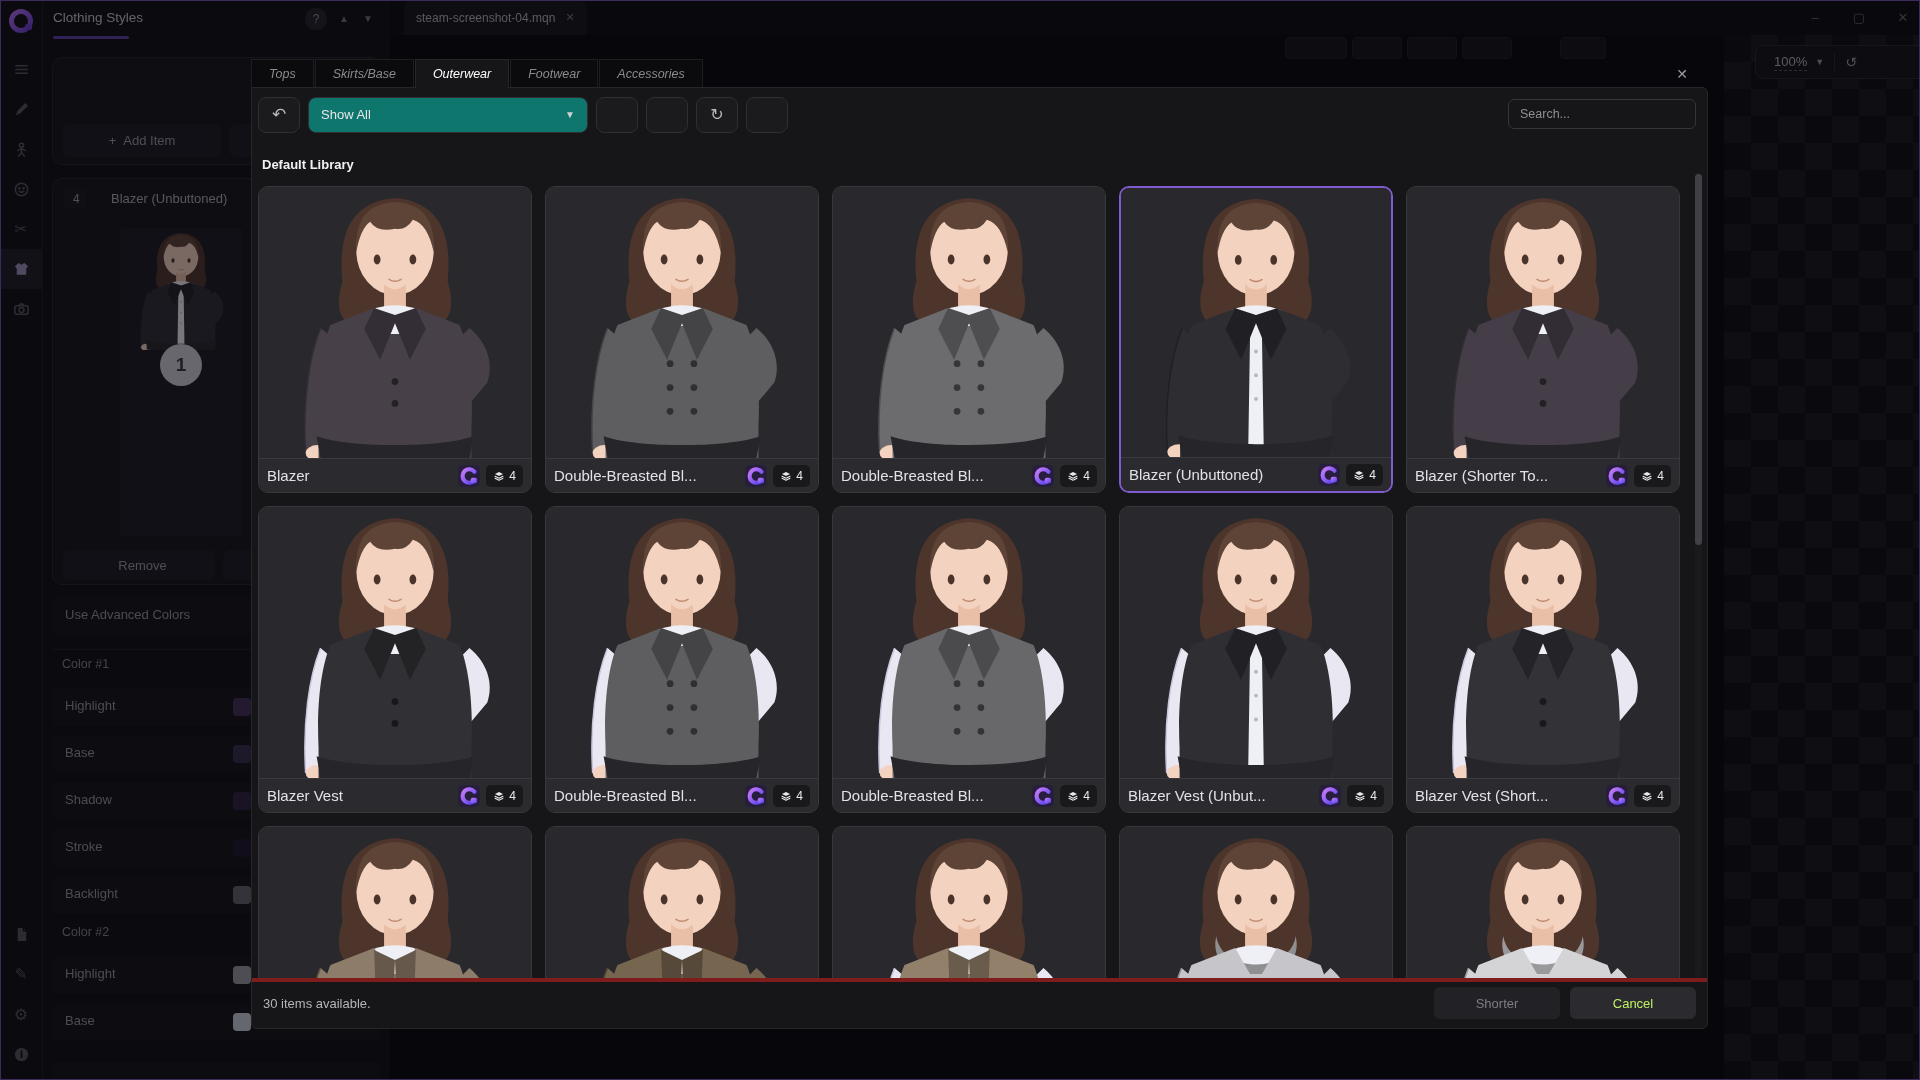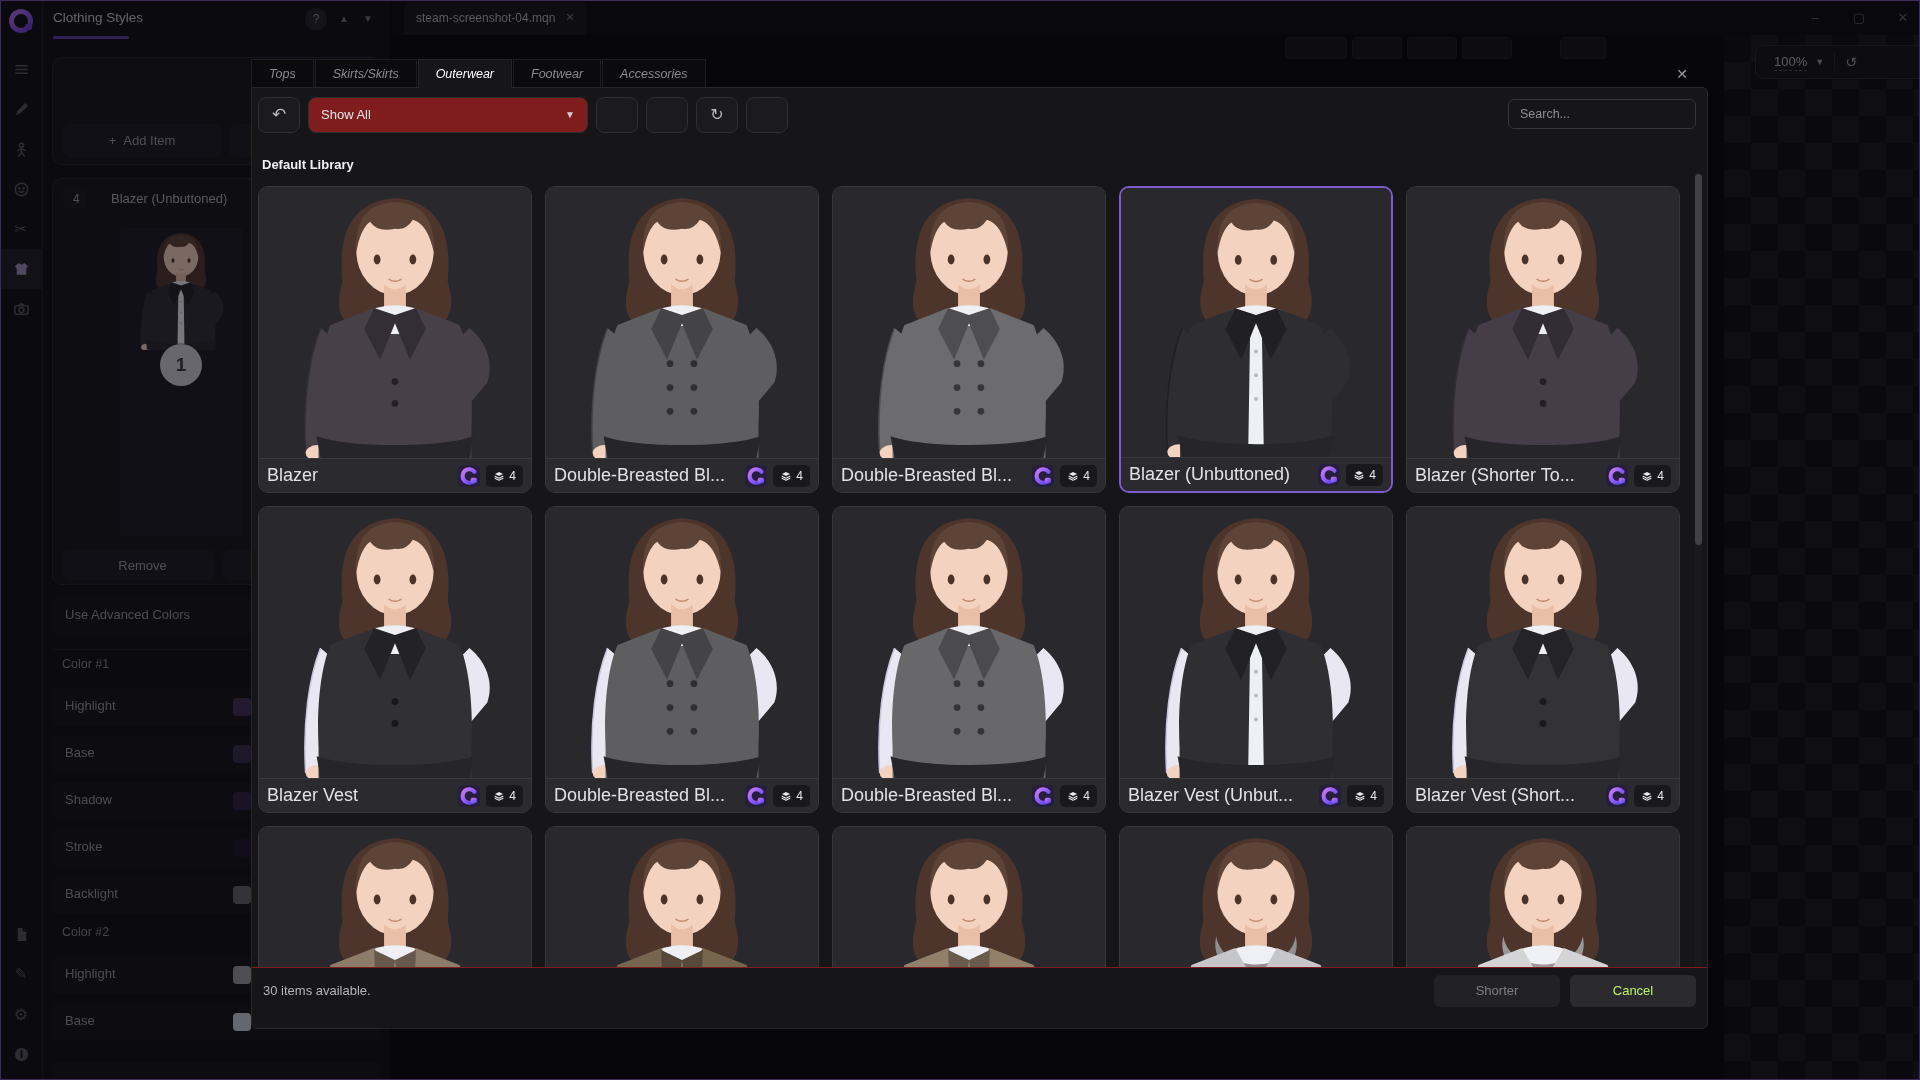--- a/index.html
+++ b/index.html
@@ -69,44 +69,44 @@
   .mtab{height:28px;padding:0 17px;display:flex;align-items:center;font-size:12.5px;color:#8a8a90;
         background:#0b0b0d;border:1px solid #1e1e22;border-bottom:none;margin-right:1px;font-style:italic;}
   .mtab.active{background:#161618;color:#ffffff;border-color:#262629;position:relative;z-index:2;}
   .mclose{position:absolute;right:14px;top:3px;width:24px;height:24px;color:#9a9aa0;font-size:14px;
           display:flex;align-items:center;justify-content:center;}
   .mbody{position:absolute;left:0;top:28px;right:0;bottom:0;background:#161618;border:1px solid #262629;
          border-radius:0 6px 6px 6px;box-sizing:border-box;overflow:hidden;}
   .mtools{position:absolute;left:0;top:0;right:0;height:53px;display:flex;align-items:center;padding:0 6px;gap:8px;}
   .tbtn{height:34px;min-width:40px;background:#1b1b1e;border:1px solid #2e2e33;border-radius:8px;
         display:flex;align-items:center;justify-content:center;color:#b8b8be;font-size:15px;}
-  .tsel{width:254px;height:34px;background:#7f1d1d;border:1px solid #2e2e33;border-radius:8px;
+  .tsel{width:254px;height:34px;background:#0f766e;border:1px solid #2e2e33;border-radius:8px;
         display:flex;align-items:center;padding:0 12px;font-size:13px;color:#e6e6ea;}
   .tsel .caret{margin-left:auto;color:#cfcfd4;font-size:10px;}
   .msearch{position:absolute;right:11px;top:11px;width:188px;height:30px;background:transparent;border:1px solid #35353a;
            border-radius:6px;display:flex;align-items:center;padding:0 9px;box-sizing:border-box;}
   .msearch input{flex:1;background:transparent;border:none;outline:none;color:#d5d5da;font-size:12.5px;
                  font-family:inherit;min-width:0;}
   .msearch input::placeholder{color:#8e8e95;}
   .gridwrap{position:absolute;left:0;top:53px;right:0;bottom:46px;overflow:hidden;}
   .libhead{margin:16px 0 14px 10px;font-size:13px;font-weight:bold;color:#f0f0f2;}
   .grid{display:flex;flex-wrap:wrap;gap:13px;padding-left:6px;width:1430px;}
   .card{width:274px;height:307px;background:#242428;border:1px solid #38383c;border-radius:10px;
         box-sizing:border-box;overflow:hidden;position:relative;}
   .card.selected{border:2px solid #7e5cd0;}
   .thumb{position:absolute;inset:0;bottom:34px;background:#29292d;}
   .thumb svg{width:100%;height:100%;display:block;}
   .clabel{position:absolute;left:0;right:0;bottom:0;height:34px;background:#2b2b2f;border-top:1px solid #3a3a3e;
           display:flex;align-items:center;padding:0 8px;gap:6px;box-sizing:border-box;}
-  .clabel .name{font-size:18px;color:#e2e2e6;white-space:nowrap;overflow:hidden;flex:1;}
+  .clabel .name{font-size:15px;color:#e2e2e6;white-space:nowrap;overflow:hidden;flex:1;}
   .badge-logo{width:22px;height:22px;border-radius:5px;background:#271e3e;display:flex;align-items:center;justify-content:center;flex:none;}
   .badge-count{height:22px;border-radius:5px;background:#19191c;display:flex;align-items:center;gap:4px;
                padding:0 7px;font-size:12px;color:#e8e8ea;flex:none;}
   .badge-count svg{width:12px;height:12px;}
-  .mfooter{position:absolute;left:0;right:0;bottom:15px;height:46px;background:#161619;border-top:1px solid #7f1d1d;
+  .mfooter{position:absolute;left:0;right:0;bottom:4px;height:46px;background:#161619;border-top:4px solid #7f1d1d;
            display:flex;align-items:center;padding:0 11px;box-sizing:border-box;}
   .status{font-size:13px;color:#b5b5ba;}
   .btn{height:32px;border-radius:6px;display:flex;align-items:center;justify-content:center;font-size:13px;}
   .btn-continue{width:126px;background:#222226;color:#7d7d83;margin-left:auto;}
   .btn-cancel{width:126px;background:#2b2b2f;color:#bef264;margin-left:10px;}
   .scroll{position:absolute;right:5px;top:84px;bottom:50px;width:7px;background:#1a1a1d;border-radius:4px;}
   .scroll .thumbbar{position:absolute;left:0;top:2px;width:7px;height:46%;background:#404046;border-radius:4px;}
   .icon-svg{display:inline-flex;align-items:center;justify-content:center;}
 </style>
 </head>
@@ -319,21 +319,21 @@
       </div>
       <div class="sb-row" style="top: 1062px;"></div>
     </div>
 </div>
 
 <div class="dim"></div>
 
 <div class="abs modal">
   <div class="mtabs" id="mtabs">
       <div class="mtab">Tops</div>
-      <div class="mtab">Skirts/Skirts</div>
+      <div class="mtab">Skirts/Base</div>
       <div class="mtab active">Outerwear</div>
       <div class="mtab">Footwear</div>
       <div class="mtab">Accessories</div>
     </div>
   <div class="mclose">✕</div>
 
   <div class="mbody">
     <div class="mtools">
       <div class="tbtn">
           <span style="font-size:17px;">↶</span>

